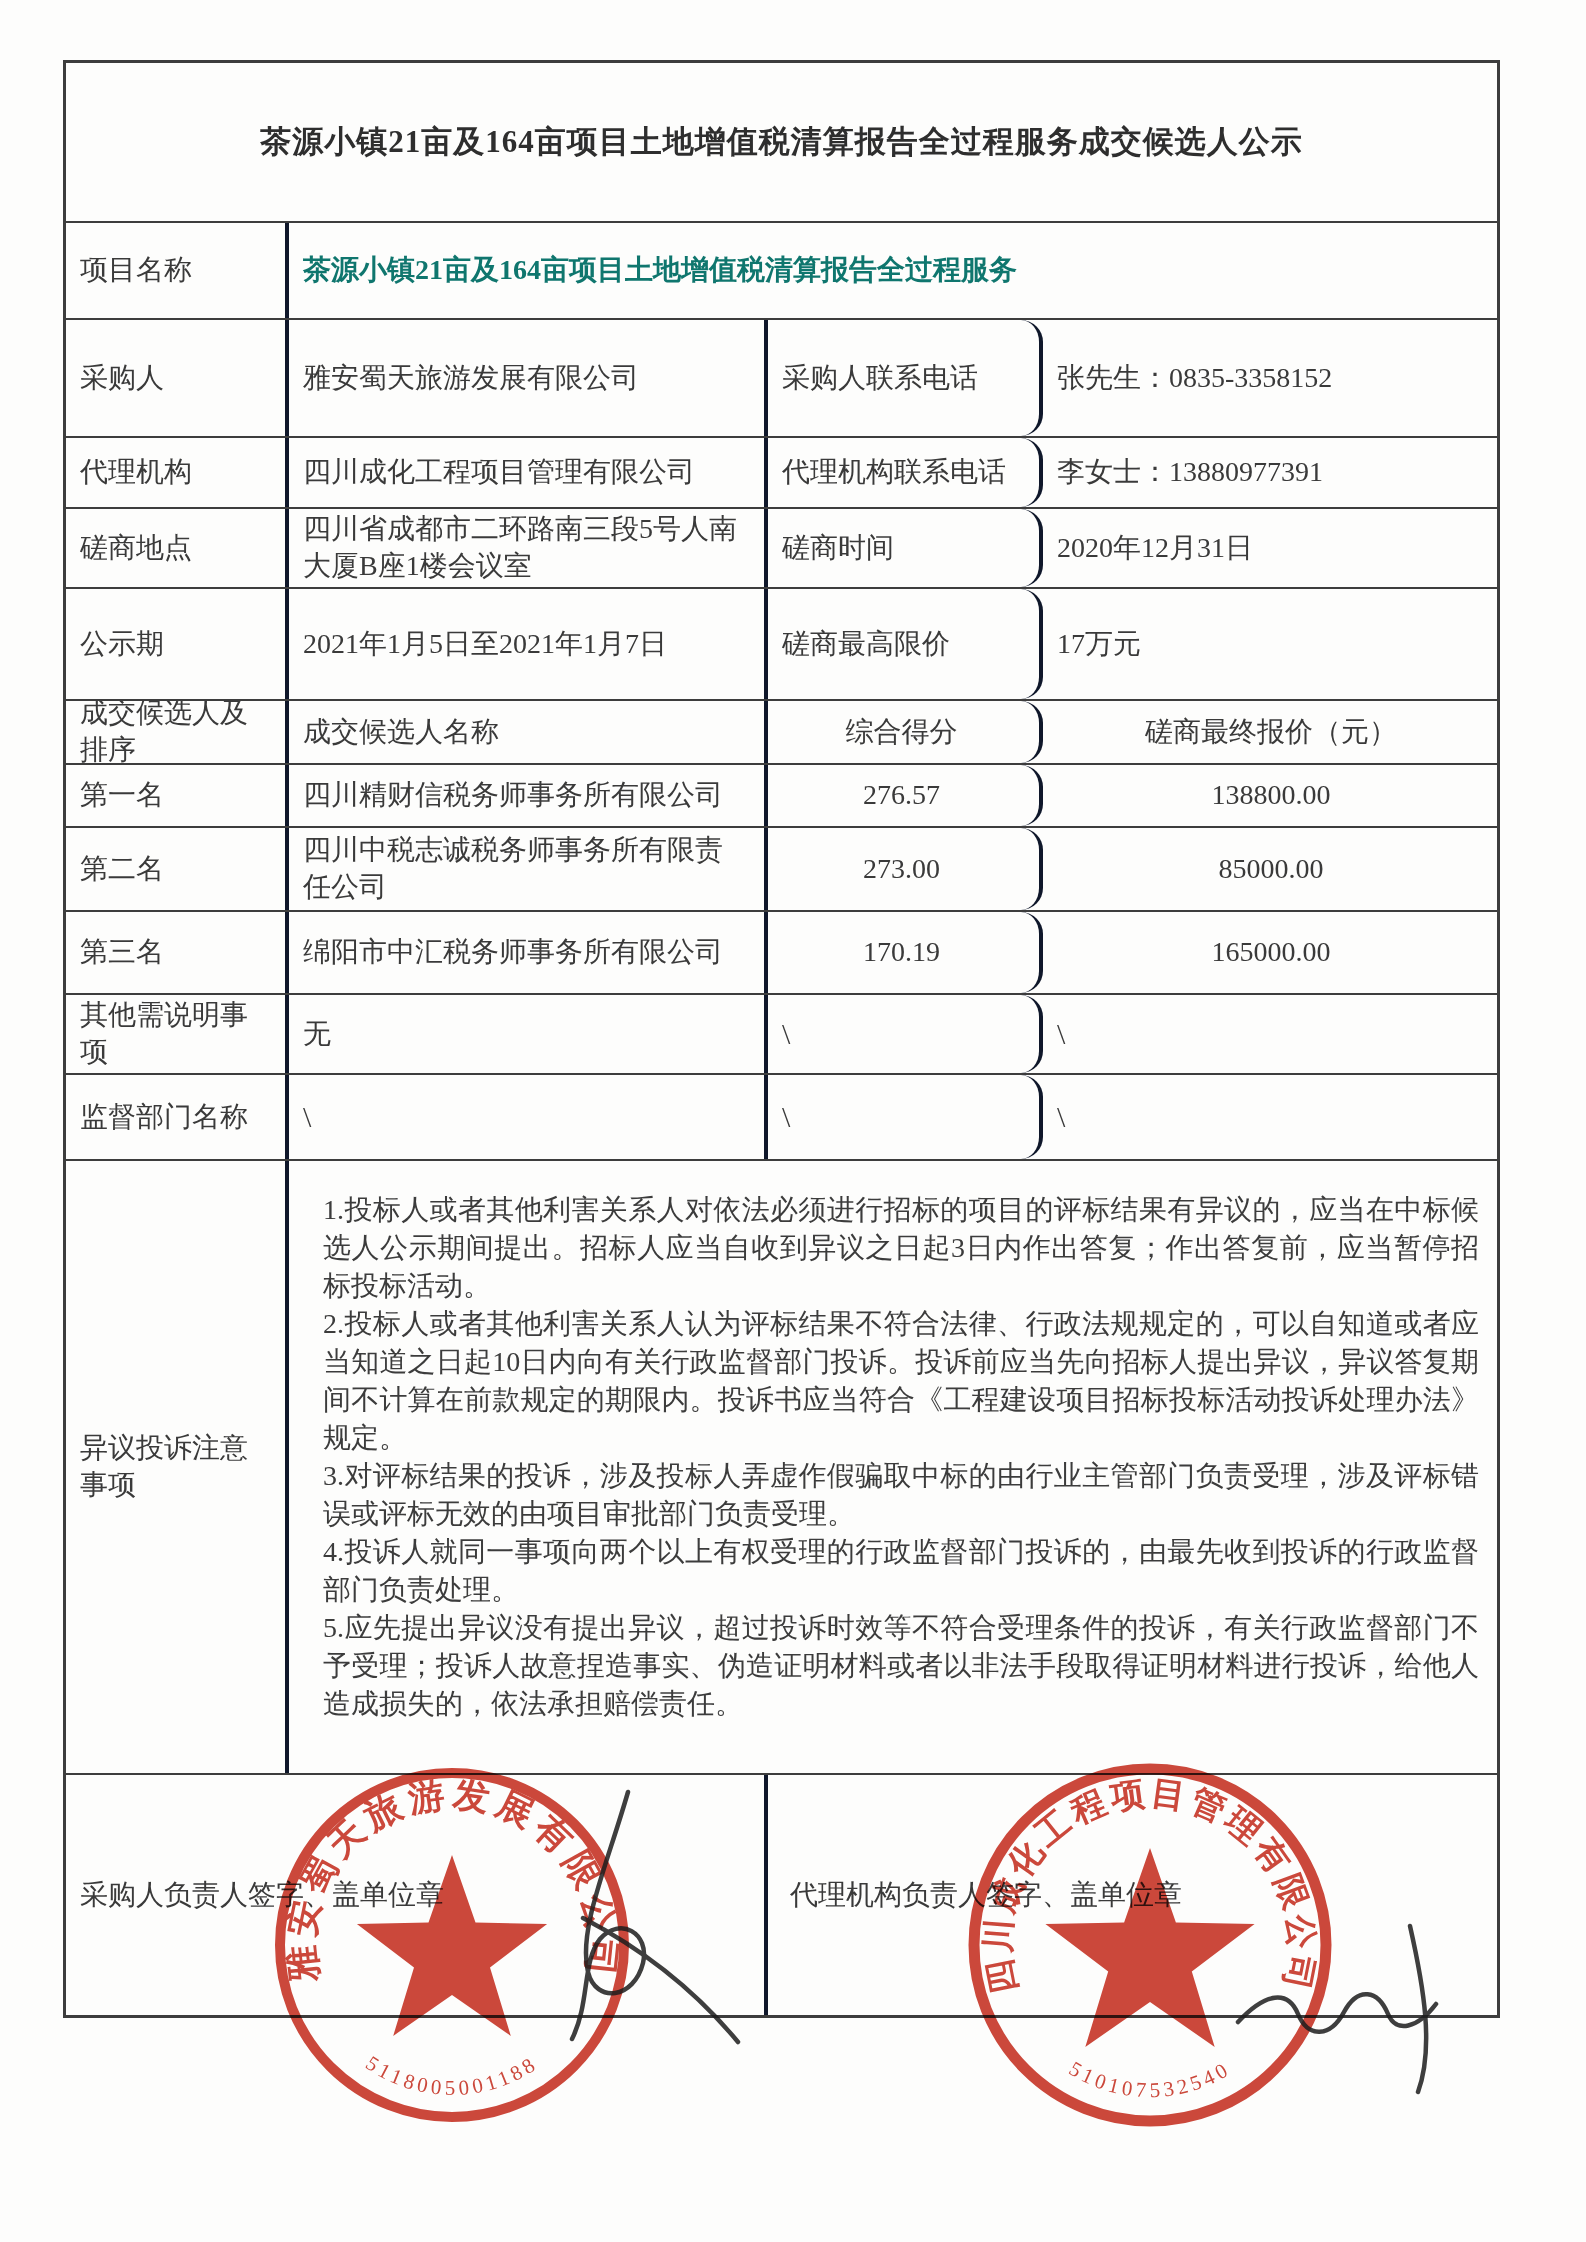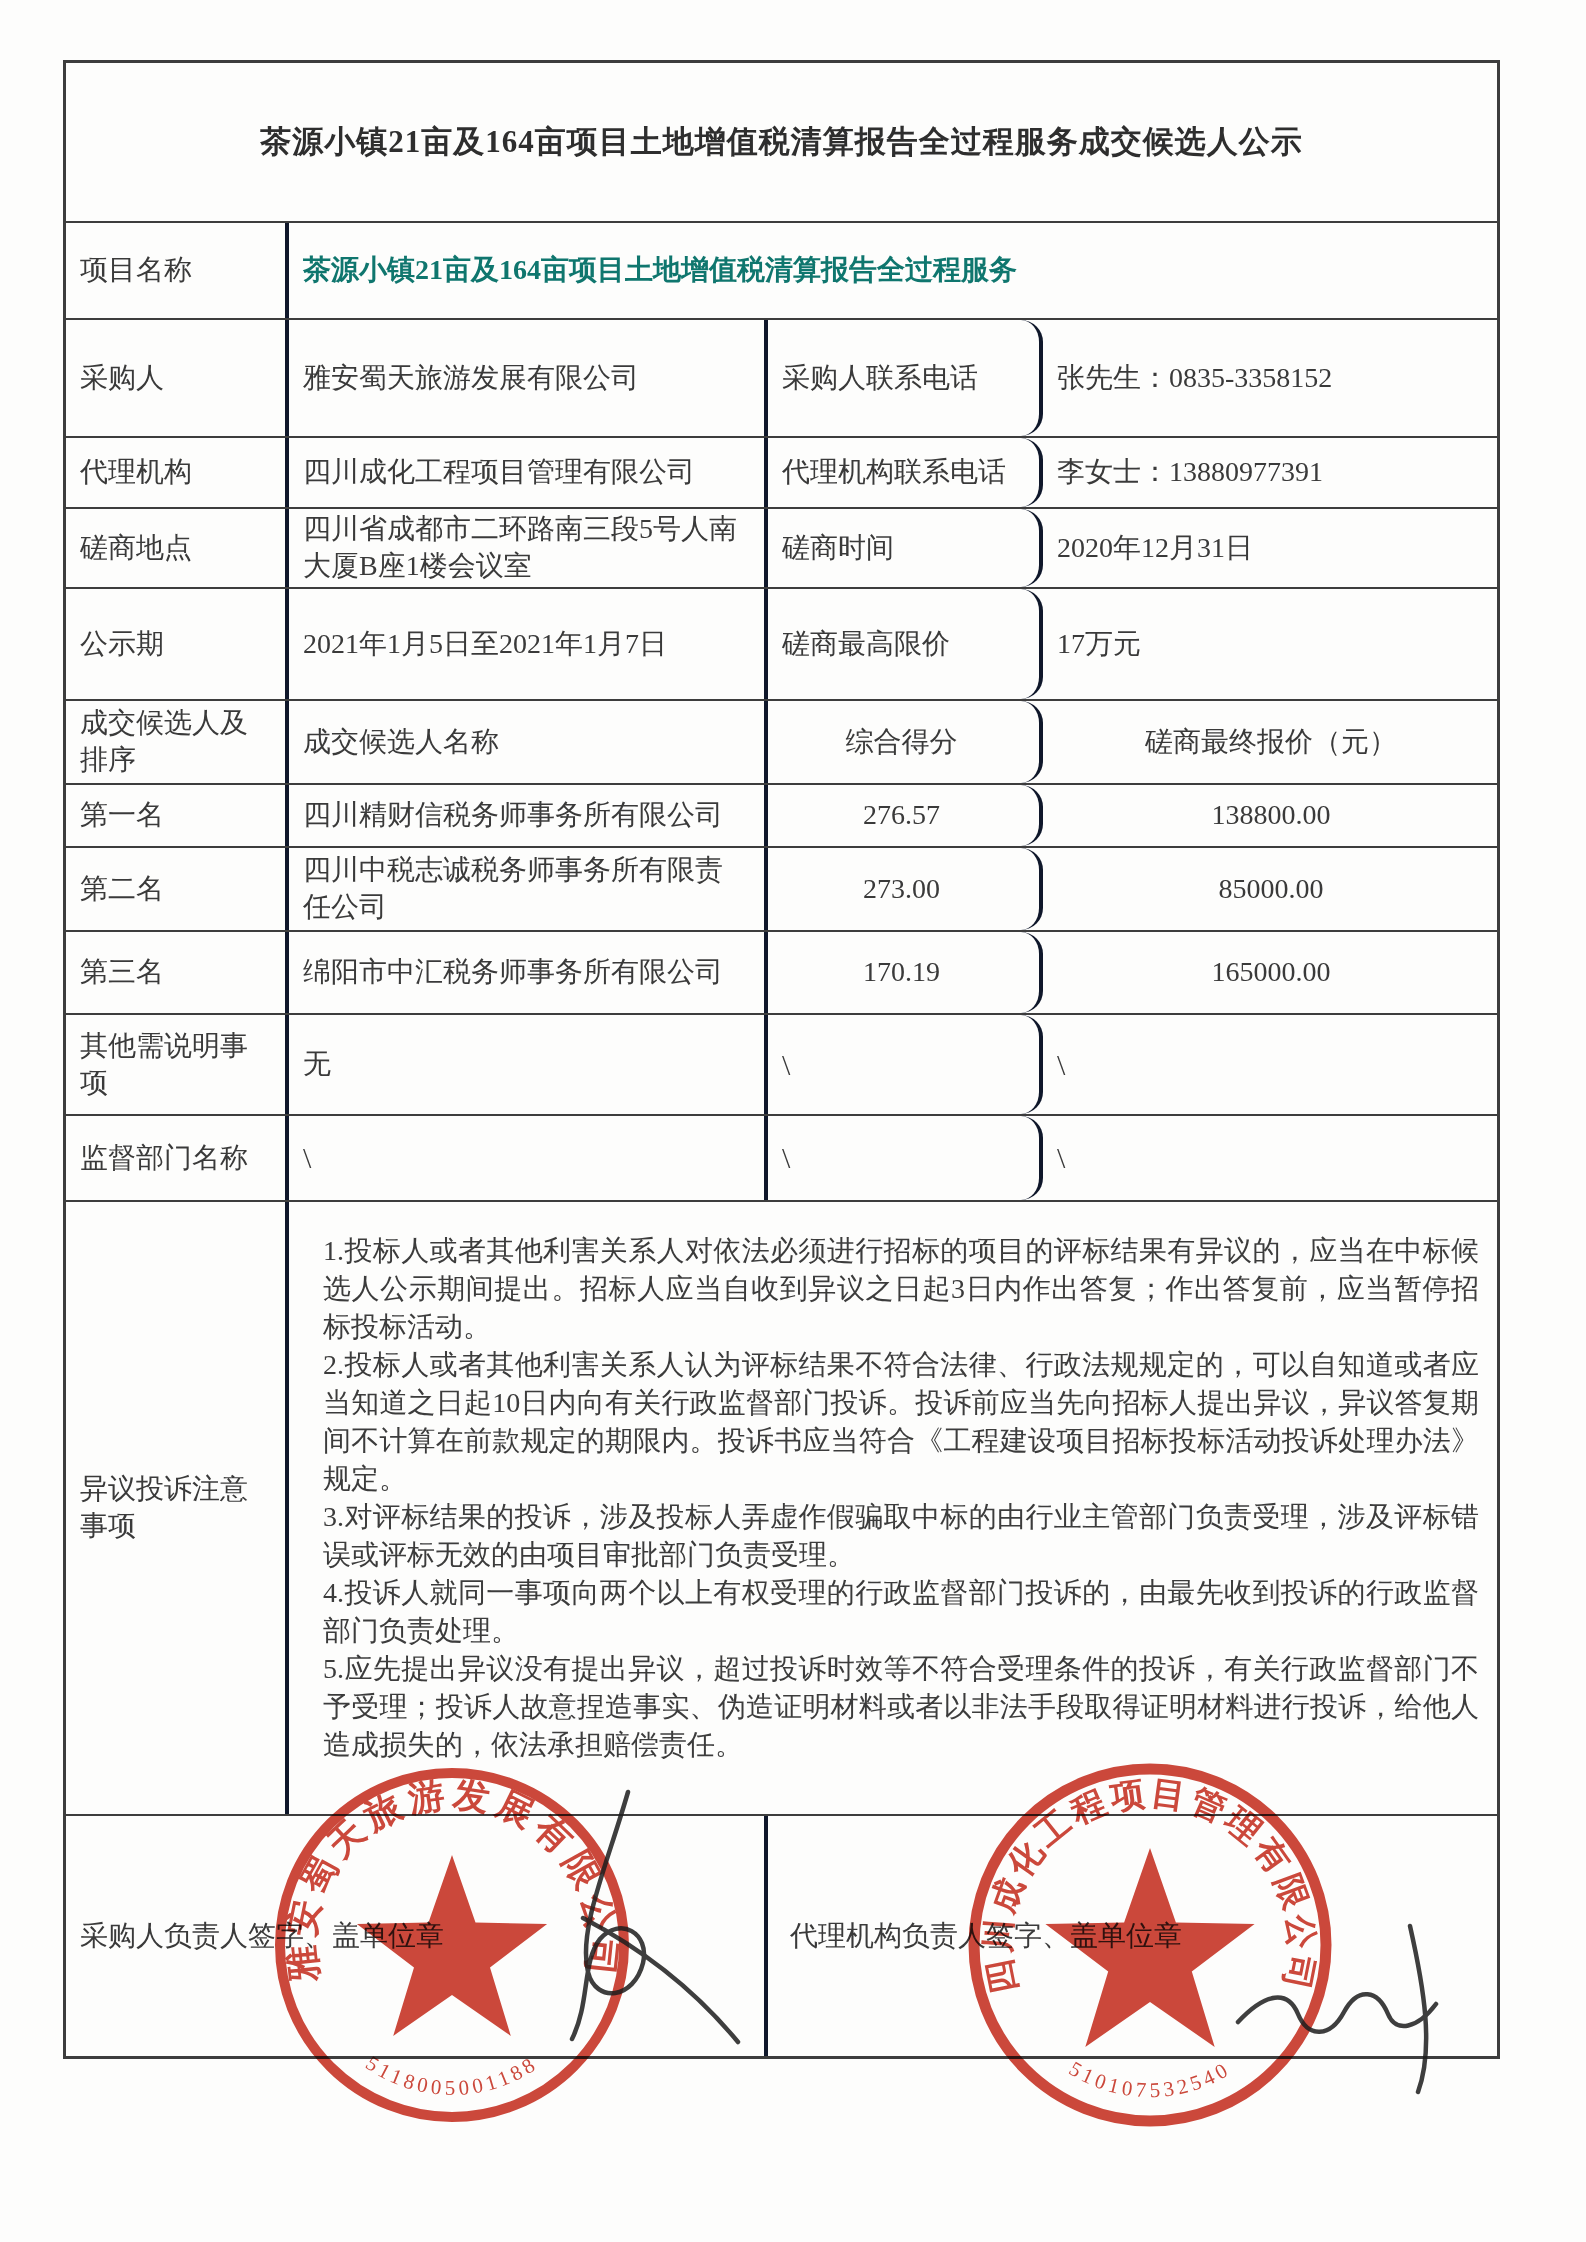--- a/index.html
+++ b/index.html
@@ -91,21 +91,21 @@
       <div class="cell c4">2020年12月31日</div>
     </div>
 
     <div class="row" style="height:112px">
       <div class="cell c1">公示期</div>
       <div class="cell c2">2021年1月5日至2021年1月7日</div>
       <div class="cell c3">磋商最高限价</div>
       <div class="cell c4">17万元</div>
     </div>
 
-    <div class="row" style="height:84px">
+    <div class="row" style="height:64px">
       <div class="cell c1">成交候选人及排序</div>
       <div class="cell c2">成交候选人名称</div>
       <div class="cell c3 center">综合得分</div>
       <div class="cell c4 center">磋商最终报价（元）</div>
     </div>
 
     <div class="row" style="height:63px">
       <div class="cell c1">第一名</div>
       <div class="cell c2">四川精财信税务师事务所有限公司</div>
       <div class="cell c3 center">276.57</div>
@@ -119,21 +119,21 @@
       <div class="cell c4 center">85000.00</div>
     </div>
 
     <div class="row" style="height:83px">
       <div class="cell c1">第三名</div>
       <div class="cell c2">绵阳市中汇税务师事务所有限公司</div>
       <div class="cell c3 center">170.19</div>
       <div class="cell c4 center">165000.00</div>
     </div>
 
-    <div class="row" style="height:101px">
+    <div class="row" style="height:80px">
       <div class="cell c1">其他需说明事项</div>
       <div class="cell c2">无</div>
       <div class="cell c3 slash">\</div>
       <div class="cell c4 slash">\</div>
     </div>
 
     <div class="row" style="height:86px">
       <div class="cell c1">监督部门名称</div>
       <div class="cell c2 slash">\</div>
       <div class="cell c3 slash">\</div>

